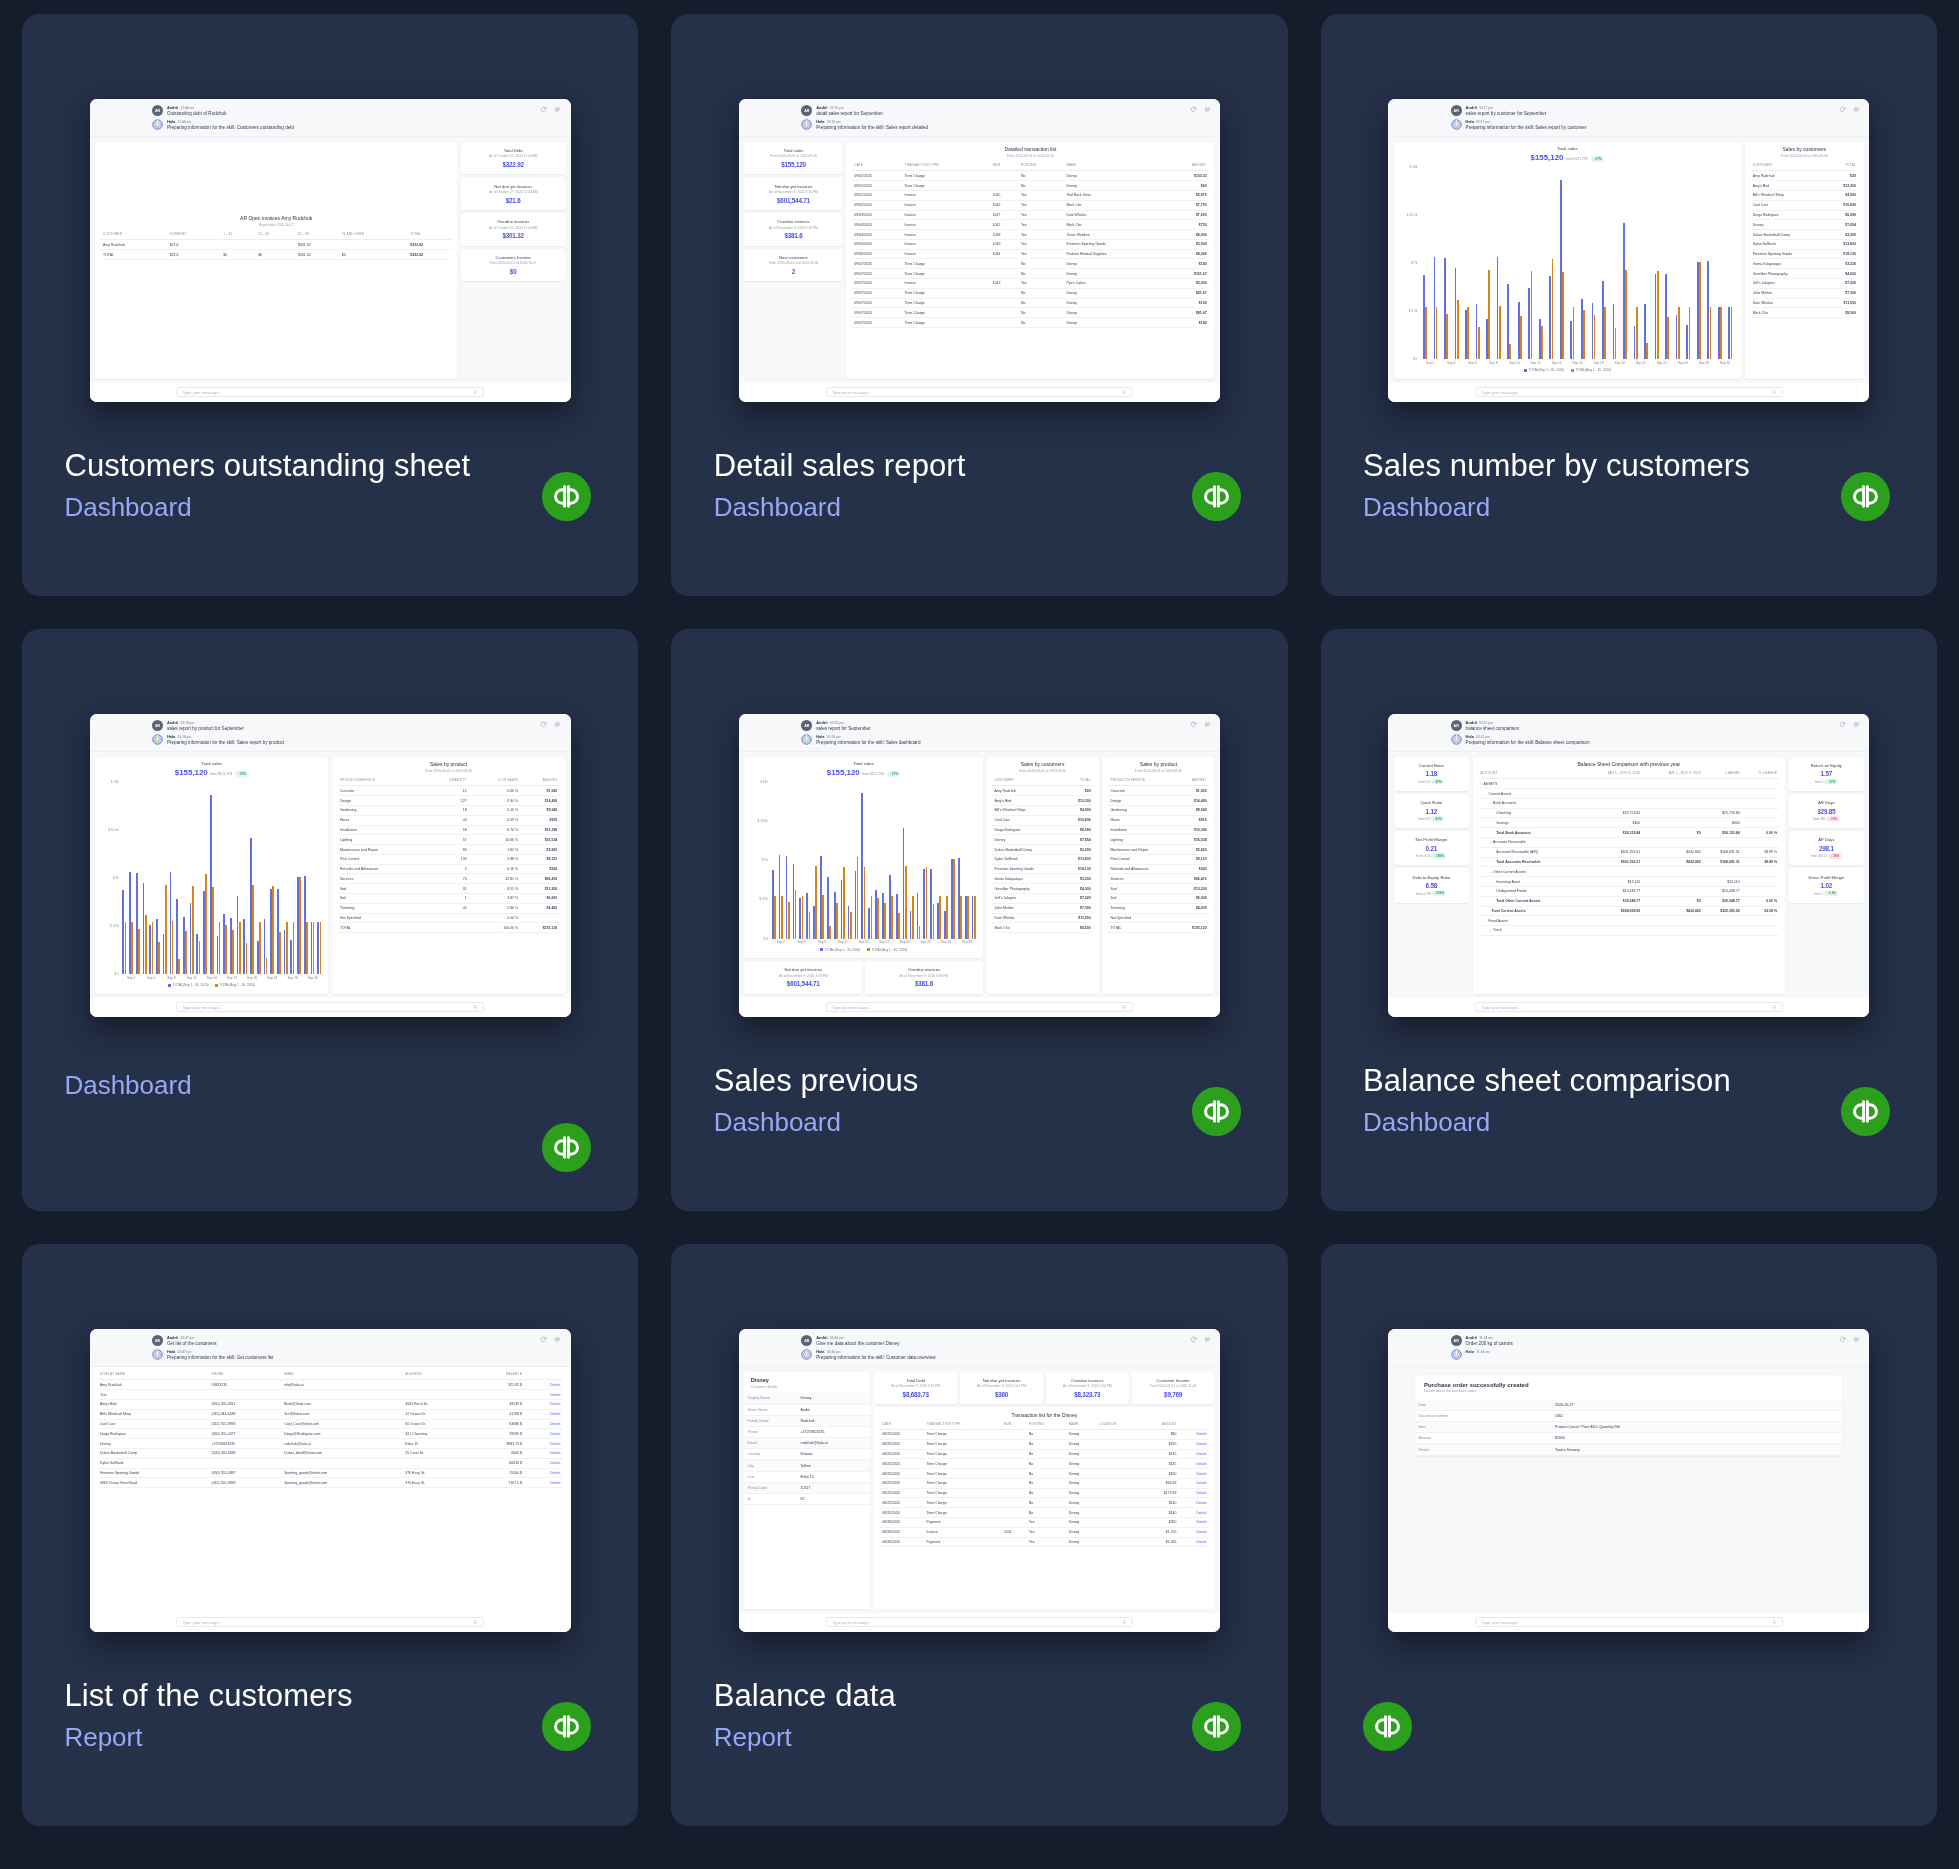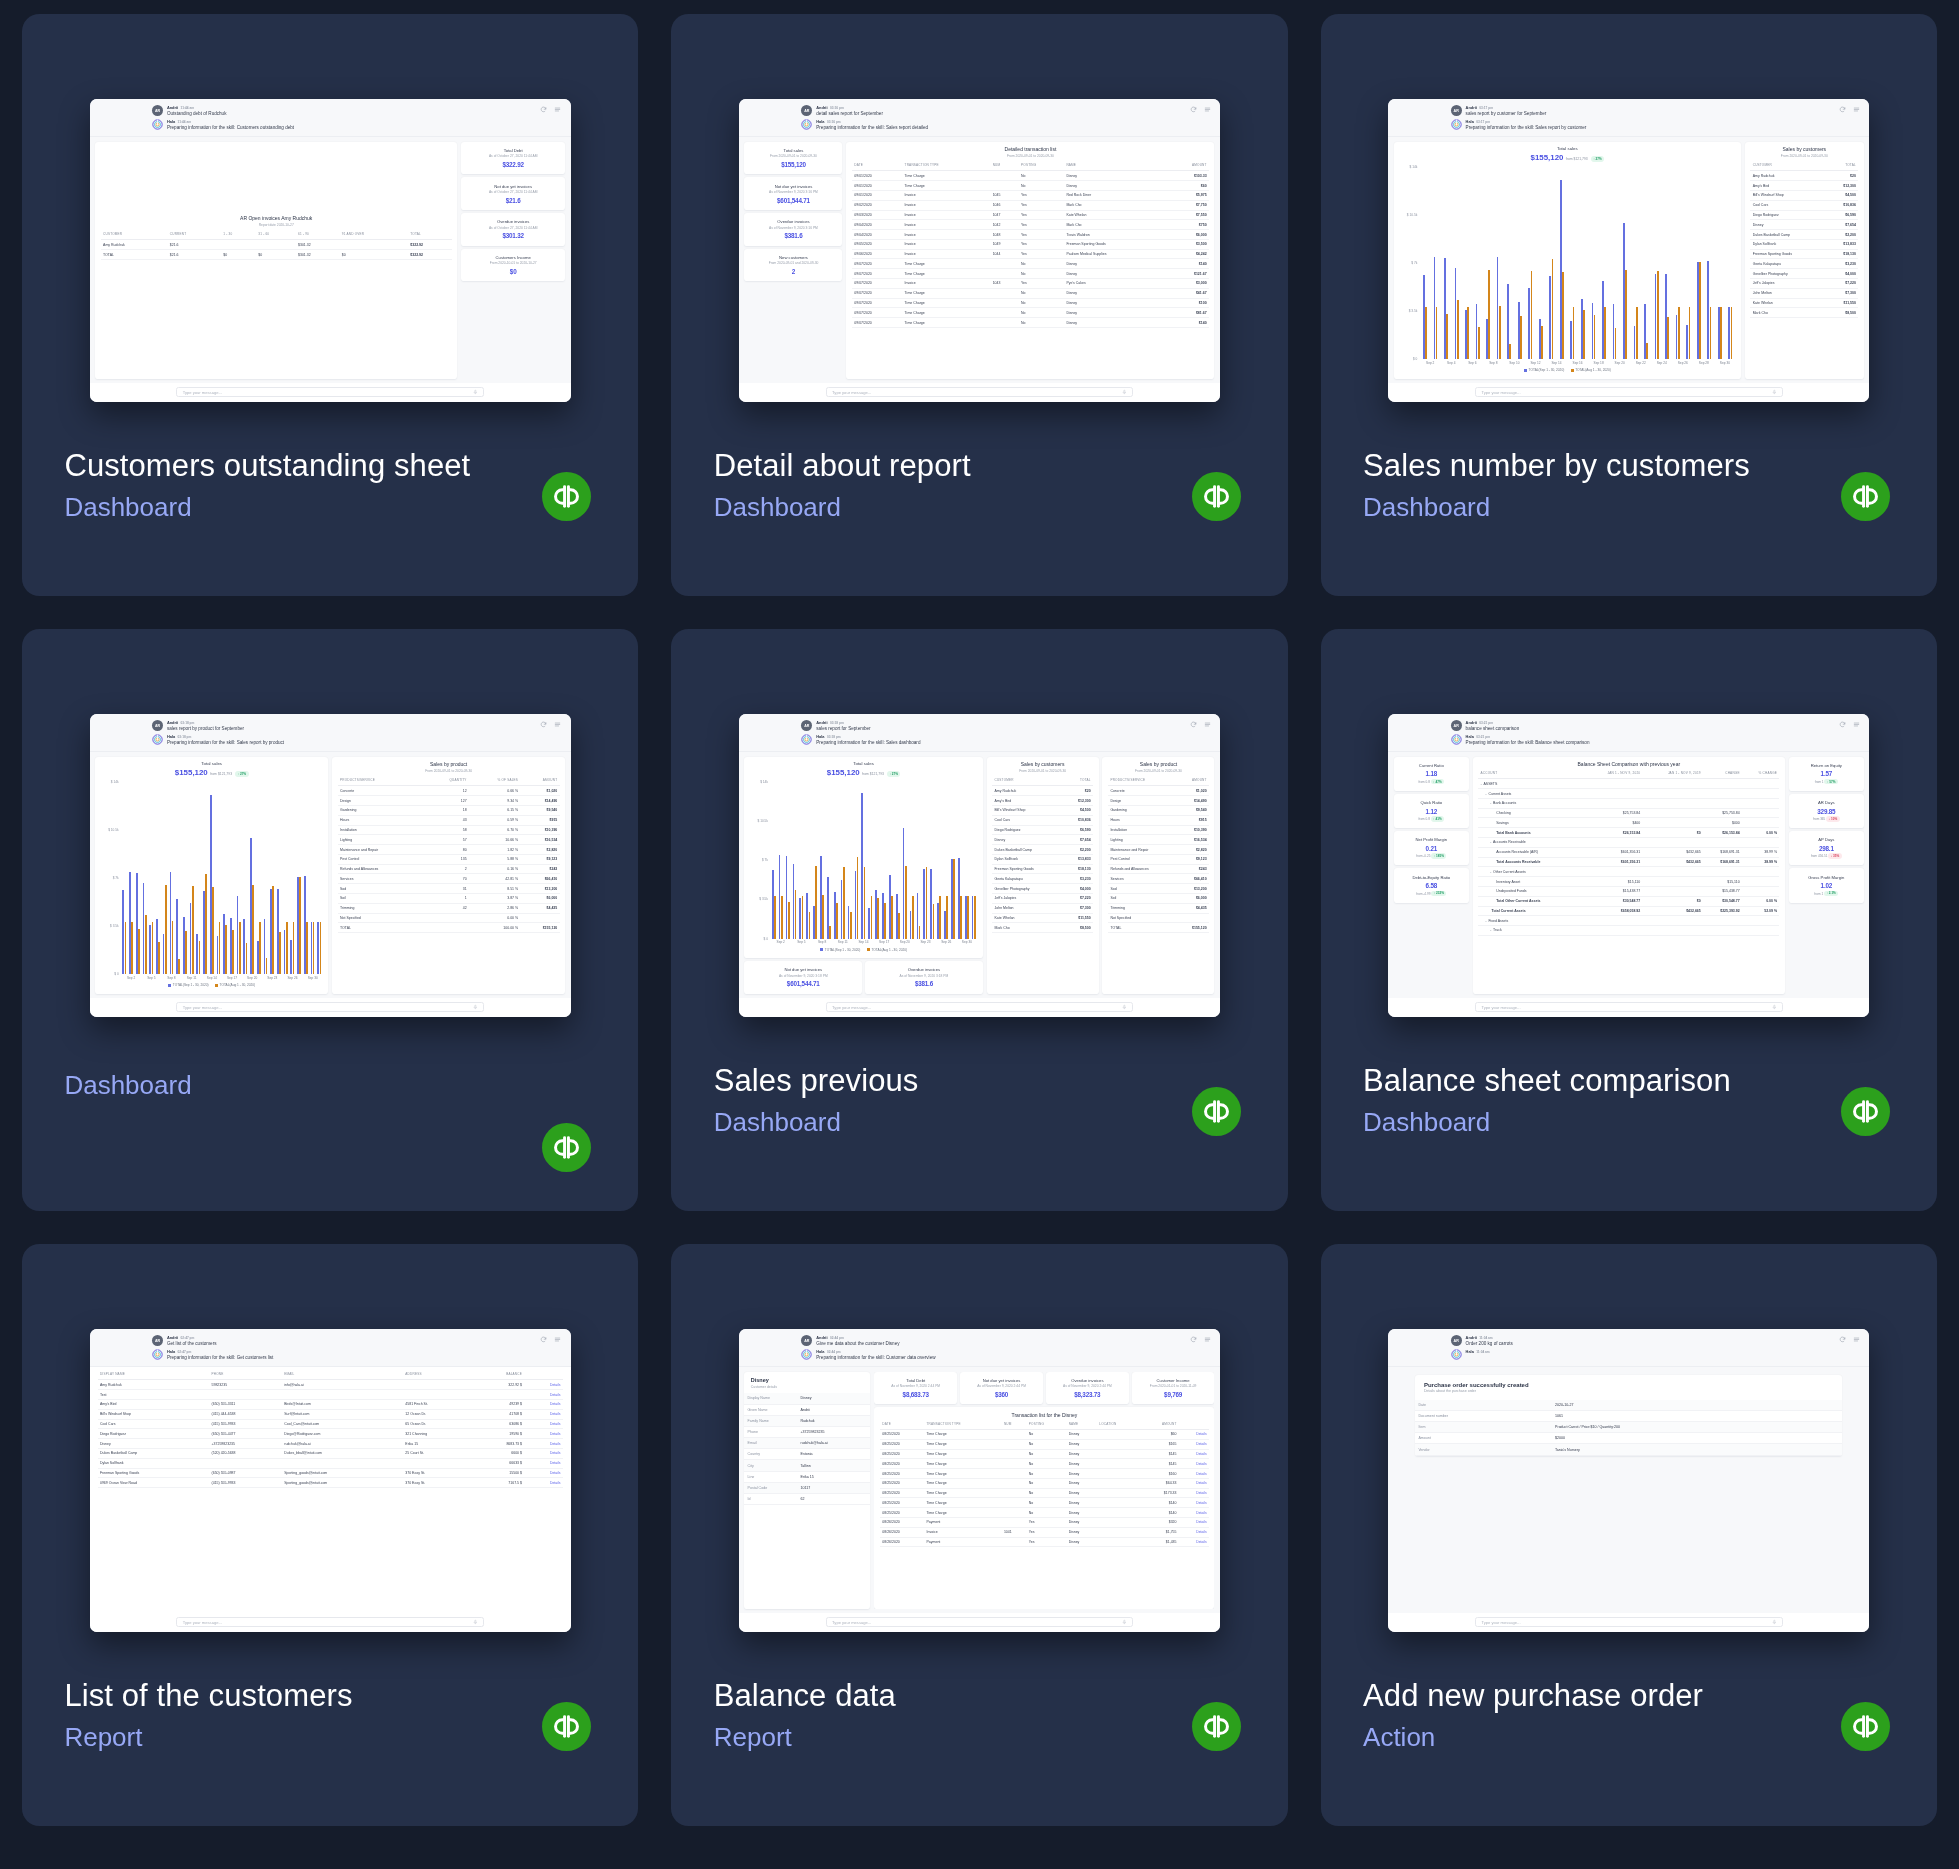--- a/index.html
+++ b/index.html
@@ -513,21 +513,21 @@
                   <path d="M5 11a7 7 0 0014 0"></path>
                   <line x1="12" y1="18" x2="12" y2="22"></line>
                 </svg>
               </span>
             </div>
           </div>
         </div>
       </div>
       <div class="labels">
         <div class="lbl-text">
-          <div class="c-title">Detail about report</div>
+          <div class="c-title">Detail sales report</div>
           <div class="c-sub">Dashboard</div>
         </div>
         <div class="qb">
           <svg viewBox="0 0 48 48" fill="none" stroke="#fff" stroke-width="4.6" stroke-linecap="round">
             <path d="M21 13.5h-3.5a10.5 10.5 0 000 21H21"></path>
             <line x1="21" y1="9" x2="21" y2="39"></line>
             <path d="M27 34.5h3.5a10.5 10.5 0 000-21H27"></path>
             <line x1="27" y1="9" x2="27" y2="39"></line>
           </svg>
         </div>
@@ -2339,24 +2339,20 @@
                   <rect x="9" y="2" width="6" height="12" rx="3"></rect>
                   <path d="M5 11a7 7 0 0014 0"></path>
                   <line x1="12" y1="18" x2="12" y2="22"></line>
                 </svg>
               </span>
             </div>
           </div>
         </div>
       </div>
       <div class="labels">
-        <div class="lbl-text">
-          <div class="c-title">Add new purchase order</div>
-          <div class="c-sub">Action</div>
-        </div>
         <div class="qb">
           <svg viewBox="0 0 48 48" fill="none" stroke="#fff" stroke-width="4.6" stroke-linecap="round">
             <path d="M21 13.5h-3.5a10.5 10.5 0 000 21H21"></path>
             <line x1="21" y1="9" x2="21" y2="39"></line>
             <path d="M27 34.5h3.5a10.5 10.5 0 000-21H27"></path>
             <line x1="27" y1="9" x2="27" y2="39"></line>
           </svg>
         </div>
       </div>
     </div>

